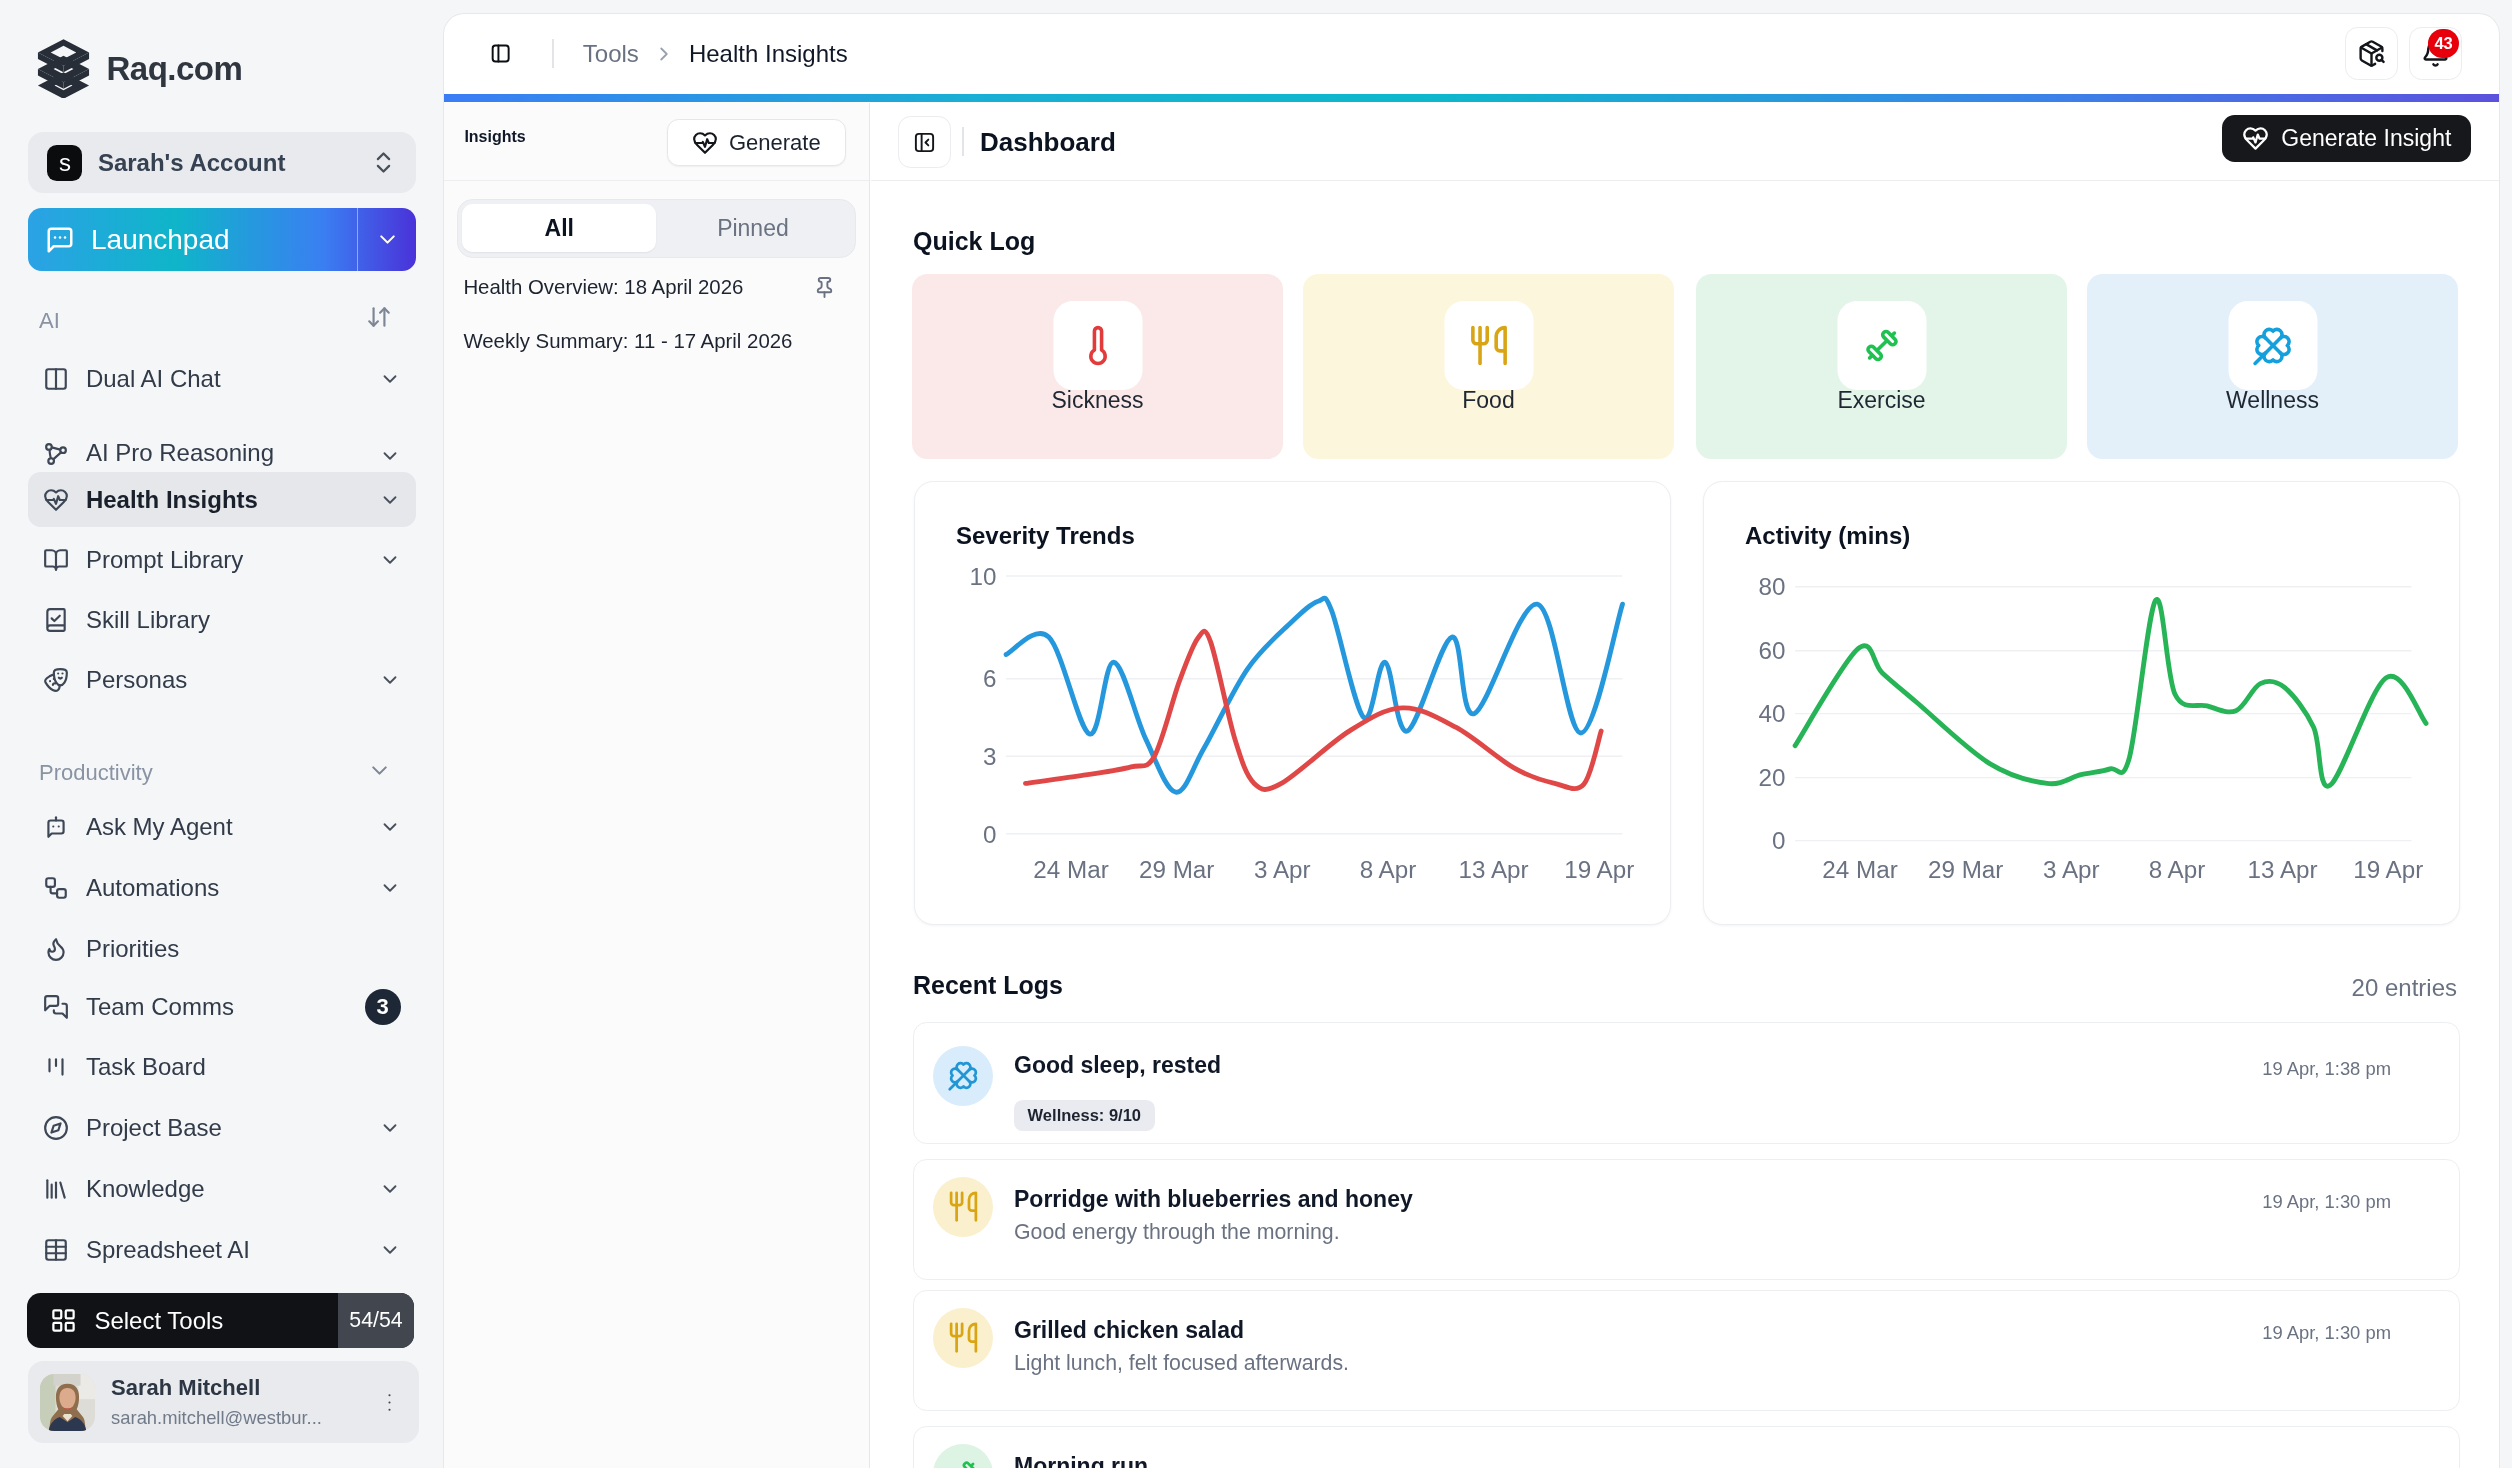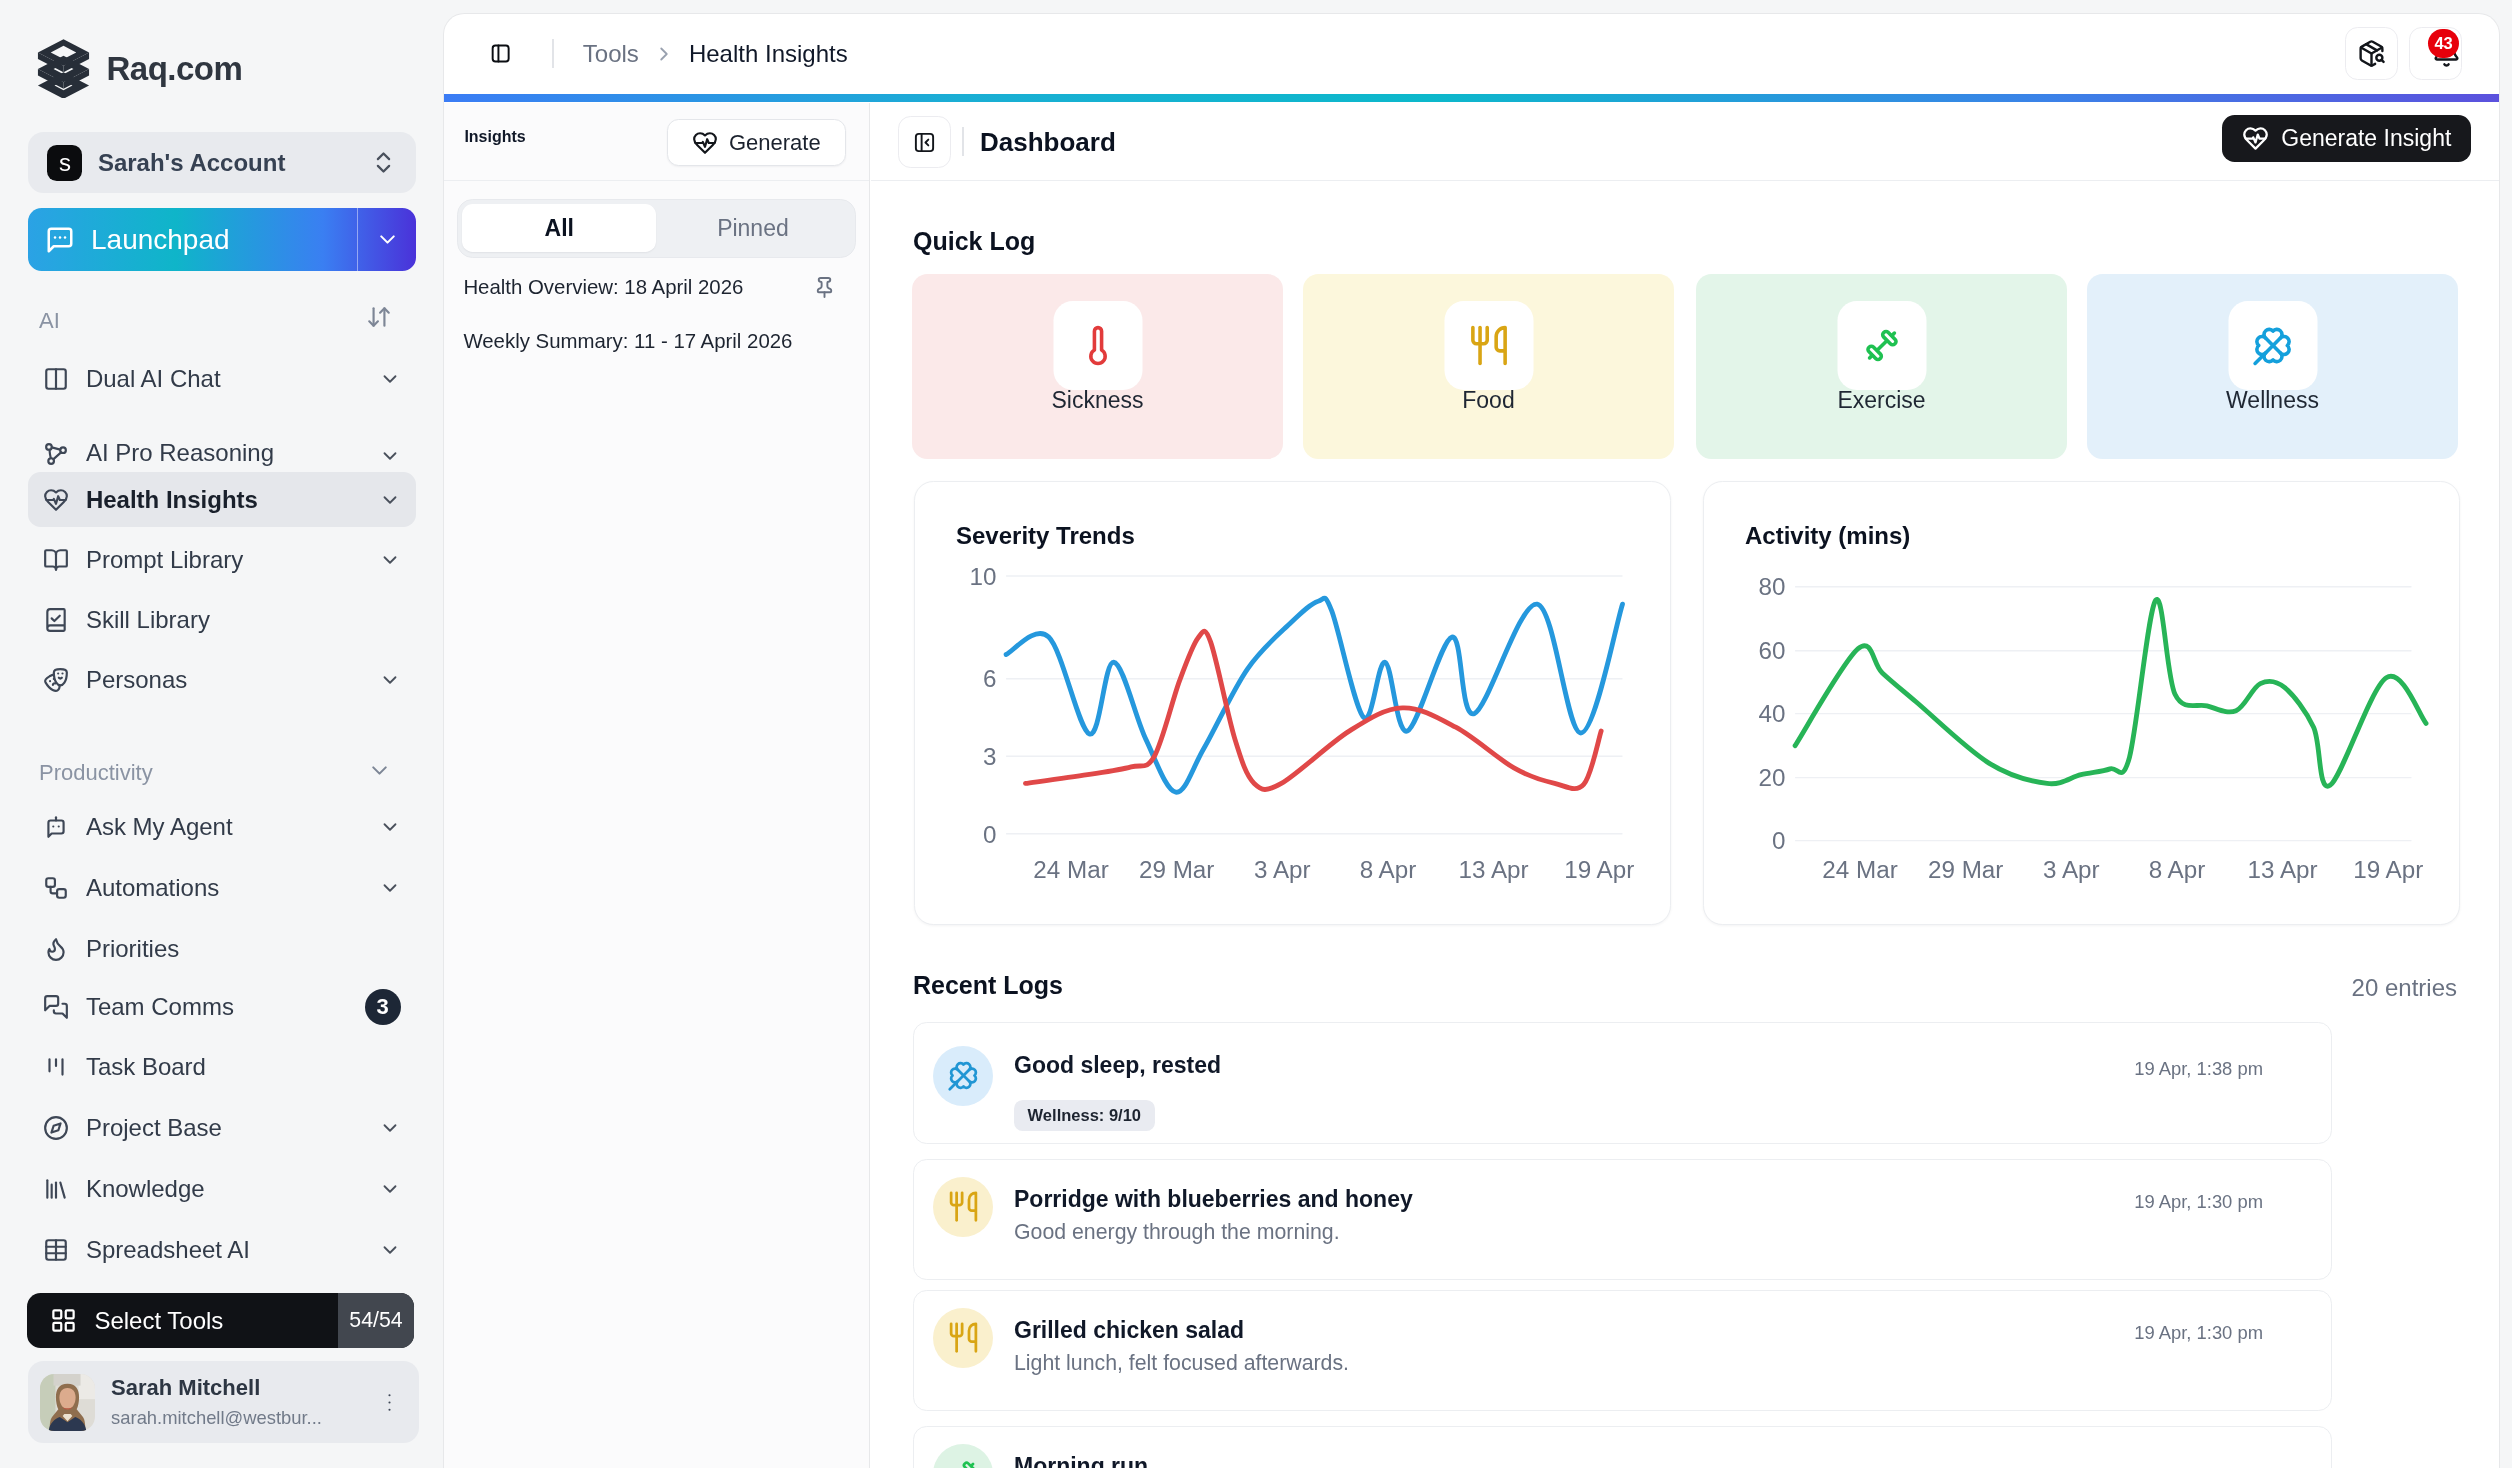--- a/index.html
+++ b/index.html
@@ -59,21 +59,21 @@
   .dh-div { position:absolute; left:91px; top:24px; width:1.5px; height:29px; background:#e2e4e8; }
   .dh-title { position:absolute; left:109px; top:24px; font-size:26px; font-weight:bold; color:#0b1220; }
   .gi-btn { position:absolute; right:28px; top:12.6px; width:249px; height:47px; background:#17181c; border-radius:12.6px; color:#fff; display:flex; align-items:center; justify-content:center; }
   .gi-btn span { font-size:23px; font-weight:500; margin-left:12.6px; }
   .s-title { position:absolute; font-size:25px; font-weight:bold; color:#0b1220; }
   .qcard { position:absolute; top:171px; width:371px; height:185px; border-radius:15.5px; }
   .qtile { position:absolute; left:50%; transform:translateX(-50%); top:27px; width:89px; height:89px; background:#fff; border-radius:19.4px; display:flex; align-items:center; justify-content:center; }
   .qlbl { position:absolute; left:0; top:113px; width:100%; text-align:center; font-size:23px; font-weight:500; color:#1f2733; }
   .chart-card { position:absolute; top:378px; width:757px; height:444px; background:#fff; border:1.5px solid #eceef1; border-radius:19.4px; box-shadow:0 1px 2.9px rgba(16,24,40,.05); }
   .cc-title { position:absolute; left:41px; top:40px; font-size:24px; font-weight:bold; color:#0b1220; }
-  .logcard { position:absolute; left:42px; width:1419px; background:#fff; border:1.5px solid #eceef1; border-radius:13.6px; }
+  .logcard { position:absolute; left:42px; width:1547px; background:#fff; border:1.5px solid #eceef1; border-radius:13.6px; }
   .logic { position:absolute; left:19.4px; top:17.4px; width:60px; height:60px; border-radius:50%; display:flex; align-items:center; justify-content:center; }
   .logtitle { position:absolute; left:100px; top:26px; font-size:23px; font-weight:bold; color:#101828; }
   .logsub { position:absolute; left:100px; top:60px; font-size:21.3px; color:#6a7282; }
   .logtime { position:absolute; right:68px; top:31px; font-size:18.4px; color:#6a7282; }
   .chip { position:absolute; left:100px; top:77px; height:31px; background:#e9ebf1; border-radius:8.7px; display:flex; align-items:center; padding:0 13.6px; font-size:16.5px; font-weight:bold; color:#1d2430; }
 </style>
 </head>
 <body>
 <div id="sidebar">
   <div class="logo-row">
@@ -332,21 +332,21 @@
     <div class="tb-btn">
       <svg class="ic" width="29" height="29" viewBox="0 0 24 24" stroke-width="2.1">
           <path d="M21 10V8a2 2 0 0 0-1-1.73l-7-4a2 2 0 0 0-2 0l-7 4A2 2 0 0 0 3 8v8a2 2 0 0 0 1 1.73l7 4a2 2 0 0 0 2 0l2-1.14"></path>
           <path d="m7.5 4.27 9 5.15"></path>
           <path d="M3.29 7 12 12l8.71-5"></path>
           <path d="M12 22V12"></path>
           <circle cx="18.5" cy="15.5" r="2.5"></circle>
           <path d="M20.27 17.27 22 19"></path>
         </svg>
     </div>
-    <div class="tb-btn" style="margin-left:11px; margin-right:37px;justify-content:flex-end;">
+    <div class="tb-btn" style="margin-left:11px; margin-right:37px;">
       <svg class="ic" width="29" height="29" viewBox="0 0 24 24" stroke-width="2.1">
           <path d="M10.268 21a2 2 0 0 0 3.464 0"></path>
           <path d="M3.262 15.326A1 1 0 0 0 4 17h16a1 1 0 0 0 .74-1.673C19.41 13.956 18 12.499 18 8A6 6 0 0 0 6 8c0 4.499-1.411 5.956-2.738 7.326"></path>
         </svg>
       <div class="b43">43</div>
     </div>
   </div>
   <div id="gbar"></div>
   <div id="insights">
     <div class="ins-head">

